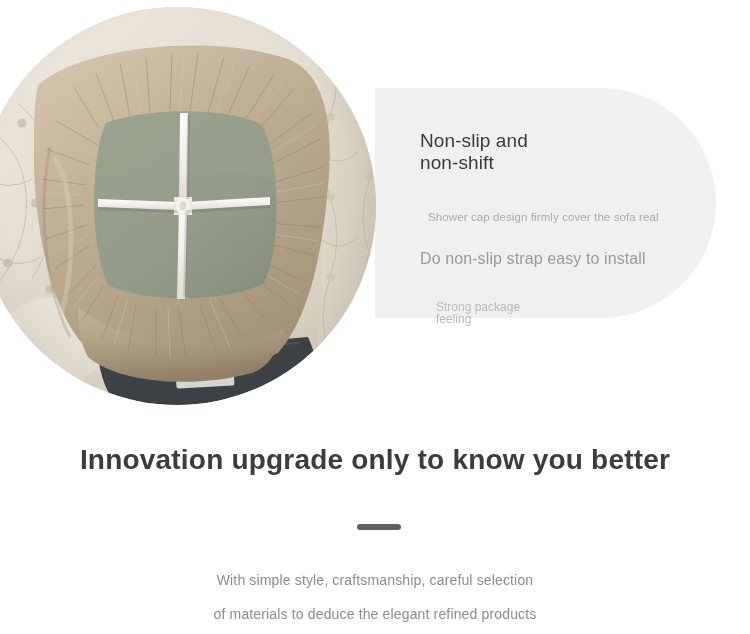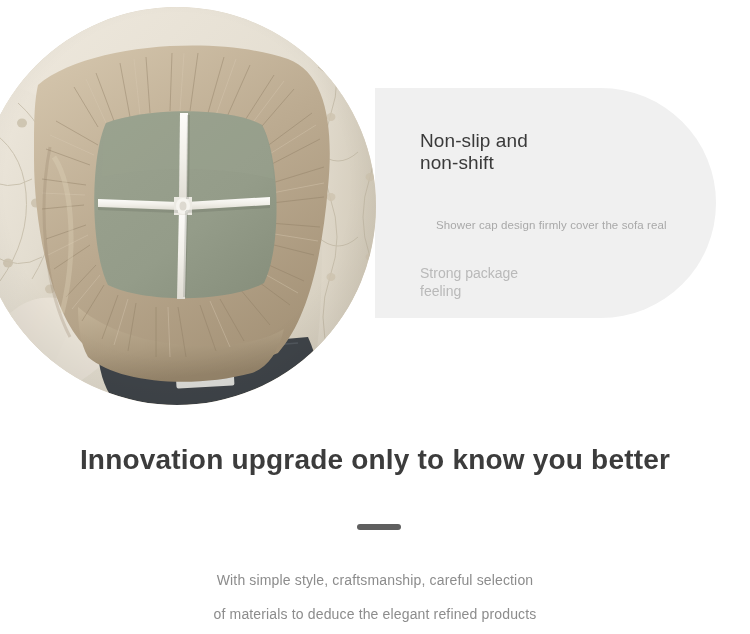--- a/index.html
+++ b/index.html
@@ -55,40 +55,40 @@
     color: #3a3a3a;
     font-weight: 400;
     margin: 0;
     white-space: pre-line;
     letter-spacing: 0.1px;
   }
 
   .feature-sub-1 {
     font-size: 11.5px;
     color: #a9a9a9;
-    margin: 16px;
+    margin: 8px;
     padding-top: 29px;
     letter-spacing: 0.1px;
     white-space: nowrap;
   }
 
   .feature-sub-2 {
     font-size: 16px;
     color: #9a9a9a;
     margin: 0;
     padding-top: 19px;
     letter-spacing: 0.1px;
     white-space: nowrap;
   }
 
   .feature-sub-3 {
-    font-size: 14px;
-    line-height: 18px;
+    font-size: 12px;
+    line-height: 12px;
     color: #b9b9b9;
-    margin: 0;
+    margin: 16px;
     padding-top: 17px;
     white-space: pre-line;
   }
 
   
   .photo-circle {
     position: absolute;
     left: -22px;
     top: 7px;
     width: 398px;
@@ -346,20 +346,21 @@
 
           <rect x="0" y="0" width="398" height="398" fill="url(#gVignette)"></rect>
         </g>
       </svg>
     </div>
 
     <div class="panel-text">
       <h2 class="feature-heading">Non-slip and
 non-shift</h2>
       <p class="feature-sub-1">Shower cap design firmly cover the sofa real</p>
+      <p class="feature-sub-2">Do non-slip strap easy to install</p>
       <p class="feature-sub-3">Strong package
 feeling</p>
     </div>
   </div>
 
   <div class="bottom-section">
     <h1 class="main-headline">Innovation upgrade only to know you better</h1>
     <div class="divider-dash"></div>
     <p class="sub-line sub-line-2">of materials to deduce the elegant refined products</p>
     <p class="sub-line sub-line-1">With simple style, craftsmanship, careful selection</p>

